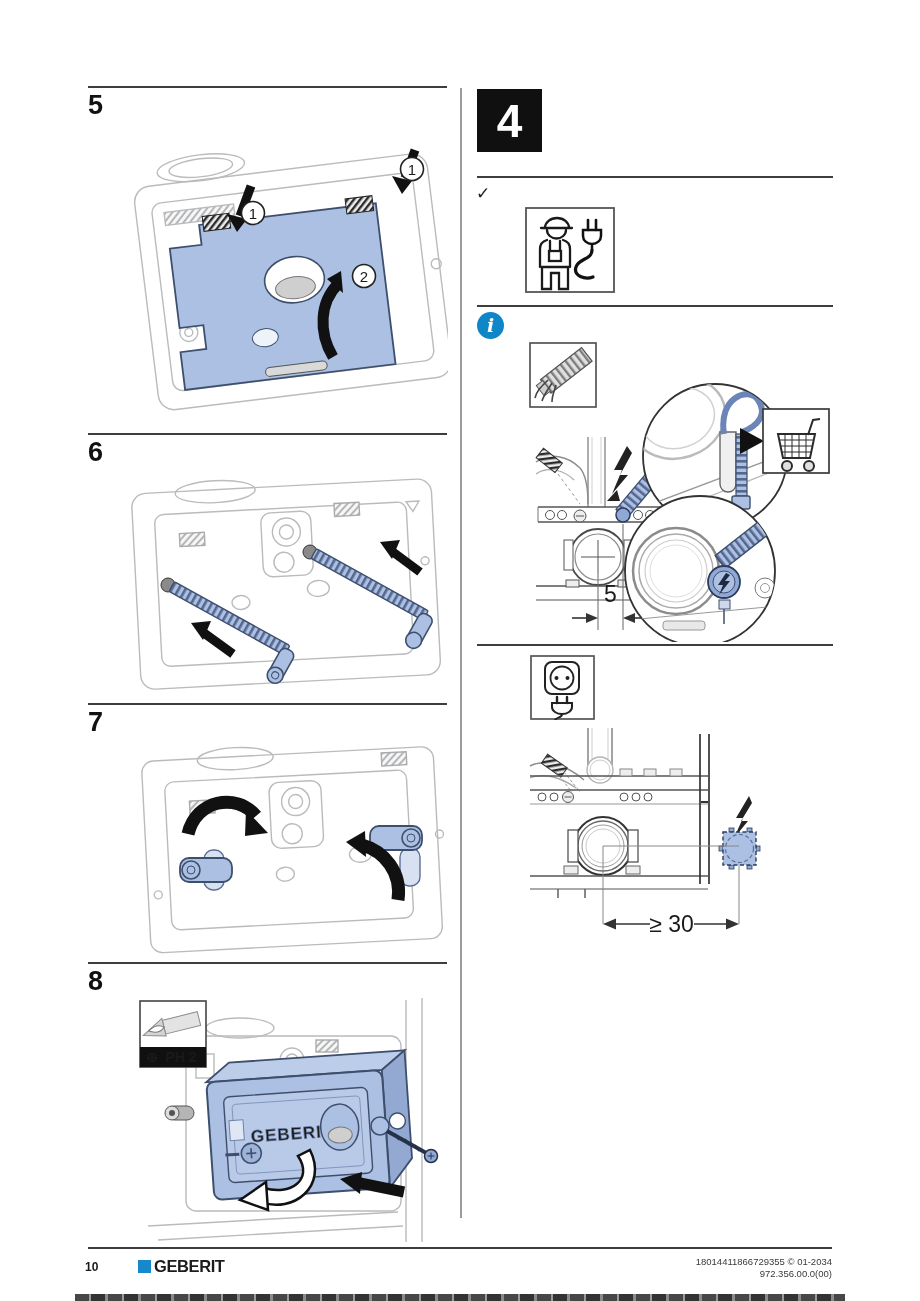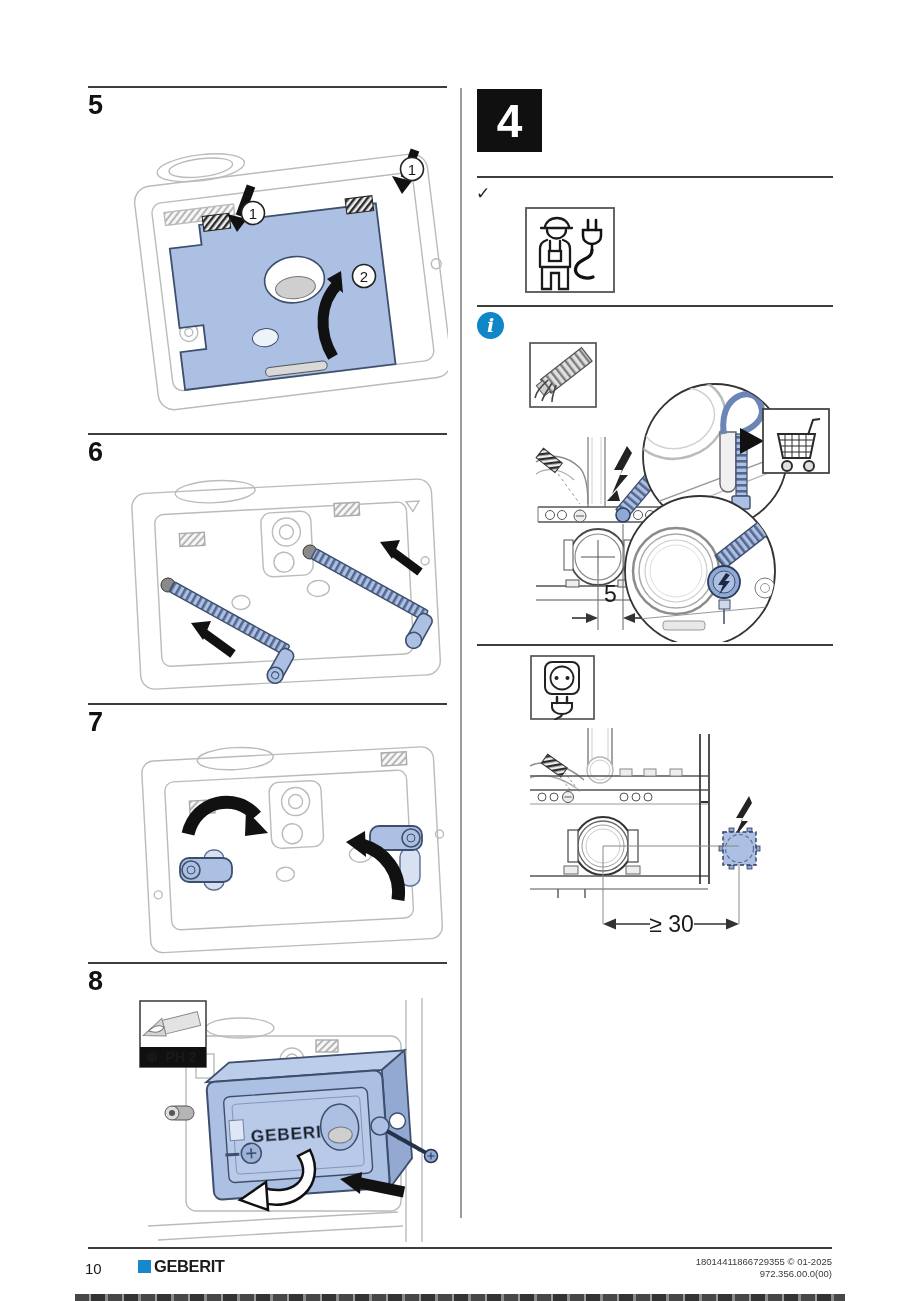--- a/index.html
+++ b/index.html
@@ -8,21 +8,21 @@
   .abs{position:absolute;}
   .rule{position:absolute;height:2px;background:#3d3d3d;}
   .divider{position:absolute;width:2px;background:#9b9b9b;}
   .stepnum{position:absolute;font-size:27px;font-weight:bold;color:#111;line-height:1;}
   .bigbox{position:absolute;background:#101010;color:#fff;display:flex;align-items:center;justify-content:center;
           font-size:46px;font-weight:bold;}
   .check{position:absolute;font-size:17px;color:#222;}
   .infoicon{position:absolute;width:27px;height:27px;border-radius:50%;background:#0f86c8;color:#fff;
             display:flex;align-items:center;justify-content:center;
             font-family:"DejaVu Serif",serif;font-weight:bold;font-style:italic;font-size:19px;line-height:1;}
-  .footer-page{position:absolute;font-size:15px;font-weight:normal;}
+  .footer-page{position:absolute;font-size:12px;font-weight:bold;}
   .brandrow{position:absolute;display:flex;align-items:flex-start;}
   .brandsq{width:13px;height:13px;background:#1789ca;margin-top:2px;}
   .brandtxt{font-size:16.5px;font-weight:bold;letter-spacing:-0.4px;color:#1c1c1c;margin-left:3px;line-height:1;}
   .docinfo{position:absolute;text-align:right;font-size:9.5px;line-height:11.5px;color:#3a3a3a;}
   .bottomstrip{position:absolute;background:repeating-linear-gradient(90deg,#474747 0 14px,#9b9b9b 14px 16px,#333 16px 30px,#8a8a8a 30px 33px);}
   svg{display:block;}
   svg text{font-family:"Liberation Sans",sans-serif;fill:#1a1a1a;}
   .lg{fill:none;stroke:#b9bbbd;stroke-width:1.4;}
   .mg{fill:none;stroke:#8c8c8c;stroke-width:1.4;}
   .blue{fill:#abc0e2;stroke:#3e4f6e;stroke-width:1.8;}
@@ -501,18 +501,18 @@
     </g>
   </svg>
 
   <div class="rule" style="left:88px;top:1247px;width:744px;"></div>
   <div class="footer-page" style="left:85px;top:1260px;">10</div>
   <div class="brandrow" style="left:138px;top:1258px;">
     <div class="brandsq"></div>
     <div class="brandtxt">GEBERIT</div>
   </div>
   <div class="docinfo" style="right:88px;top:1256px;width:250px;">
-    <div>18014411866729355 © 01-2025</div>
+    <div>18014411866729355 © 01-2034</div>
     <div>972.356.00.0(00)</div>
   </div>
   <div class="bottomstrip" style="left:75px;top:1294px;width:770px;height:7px;"></div>
 
 </div>
 
 </body></html>

